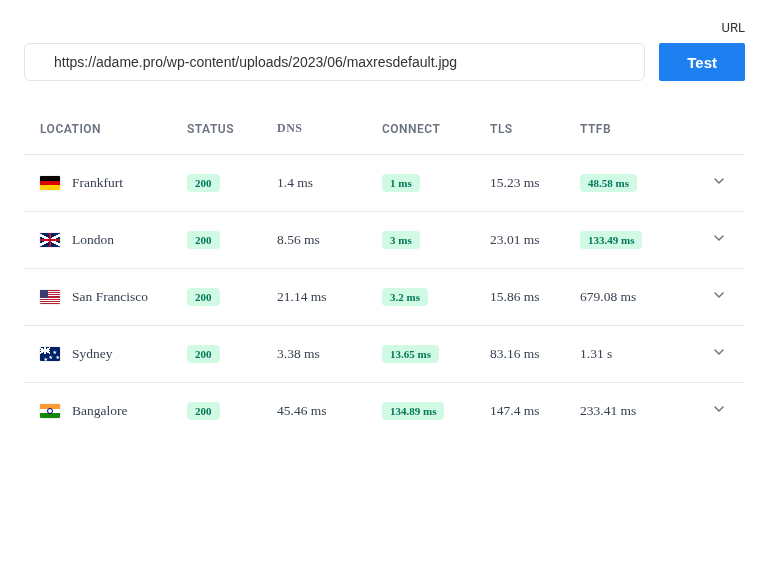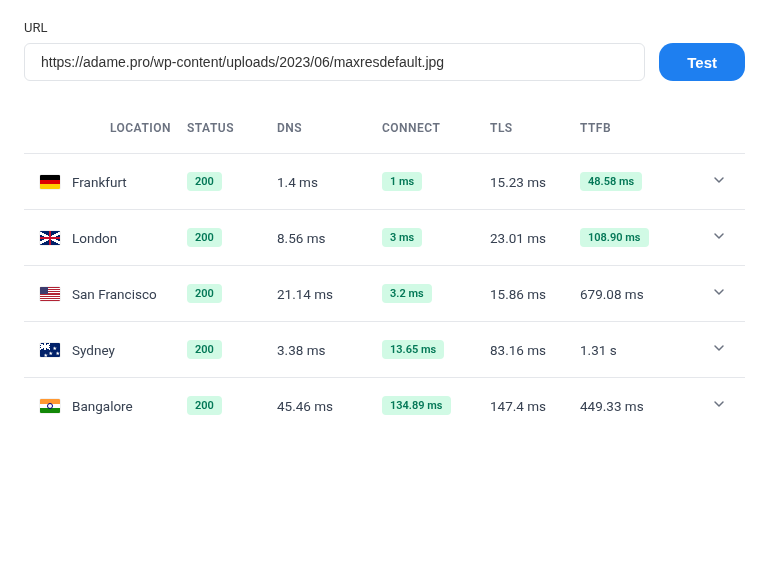--- a/index.html
+++ b/index.html
@@ -10,67 +10,68 @@
     body {
       font-family: -apple-system, BlinkMacSystemFont, "Segoe UI", Roboto, sans-serif;
       background: #fff;
       padding: 20px 24px;
       width: 769px;
     }
     .url-label {
       font-size: 13px;
       color: #333;
       margin-bottom: 8px;
+      text-align: right;
     }
     .url-row {
       display: flex;
       gap: 14px;
       margin-bottom: 28px;
     }
     .url-input {
       flex: 1;
-      padding: 10px 16px;
+      padding: 10px 29px;
       border: 1px solid #e1e4e8;
       border-radius: 6px;
       font-size: 14px;
       color: #333;
       background: #fff;
     }
     .test-button {
       background: #1e7ff0;
       color: #fff;
       border: none;
-      border-radius: 14px;
+      border-radius: 2px;
       padding: 4px 28px;
       font-size: 15px;
       font-weight: 600;
       cursor: pointer;
     }
     table {
       width: 100%;
       border-collapse: collapse;
     }
     thead th {
       text-align: left;
       font-size: 12px;
       font-weight: 600;
       color: #6b7280;
       letter-spacing: 0.5px;
       padding: 12px 8px 18px 8px;
     }
     thead th:first-child {
       padding-left: 16px;
-      text-align: right;
     }
     tbody td {
       padding: 18px 8px;
       font-size: 13.5px;
       color: #374151;
       border-top: 1px solid #e5e7eb;
       vertical-align: middle;
+      font-family: Liberation Serif, serif;
     }
     tbody td:first-child {
       padding-left: 16px;
     }
     .location-cell {
       display: flex;
       align-items: center;
       gap: 12px;
     }
     .flag {
@@ -172,21 +173,21 @@
       content: "";
       position: absolute;
       top: 50%; left: 50%;
       width: 4px; height: 4px;
       border: 0.6px solid #000080;
       border-radius: 50%;
       transform: translate(-50%, -50%);
     }
     .col-location { width: 155px; }
     .col-status { width: 90px; }
-    .col-dns { width: 105px; }
+    .col-dns { width: 105px; font-family: Liberation Serif, serif; }
     .col-connect { width: 108px; }
     .col-tls { width: 90px; }
     .col-ttfb { width: 115px; }
     .col-chevron { width: auto; }
   </style>
 </head>
 <body>
 
 <div class="url-label">URL</div>
 <div class="url-row">
@@ -229,21 +230,21 @@
         <td>
           <div class="location-cell">
     <span class="flag flag-gb"></span>
     <span>London</span>
   </div>
         </td>
         <td><span class="badge">200</span></td>
         <td>8.56 ms</td>
         <td><span class="badge">3 ms</span></td>
         <td>23.01 ms</td>
-        <td><span class="badge">108.90 ms</span></td>
+        <td><span class="badge">133.49 ms</span></td>
         <td class="chevron-cell"><span class="chevron">
     <svg viewBox="0 0 24 24" fill="none" stroke="currentColor" stroke-width="2.2" stroke-linecap="round" stroke-linejoin="round">
               <polyline points="6 9 12 15 18 9"></polyline>
             </svg>
   </span></td>
       </tr>
       <tr>
         <td>
           <div class="location-cell">
     <span class="flag flag-us"></span>
@@ -283,21 +284,21 @@
         <td>
           <div class="location-cell">
     <span class="flag flag-in"></span>
     <span>Bangalore</span>
   </div>
         </td>
         <td><span class="badge">200</span></td>
         <td>45.46 ms</td>
         <td><span class="badge">134.89 ms</span></td>
         <td>147.4 ms</td>
-        <td><span class="ttfb-plain">449.33 ms</span></td>
+        <td><span class="ttfb-plain">233.41 ms</span></td>
         <td class="chevron-cell"><span class="chevron">
     <svg viewBox="0 0 24 24" fill="none" stroke="currentColor" stroke-width="2.2" stroke-linecap="round" stroke-linejoin="round">
               <polyline points="6 9 12 15 18 9"></polyline>
             </svg>
   </span></td>
       </tr>
     </tbody>
 </table>
 
 </body></html>

